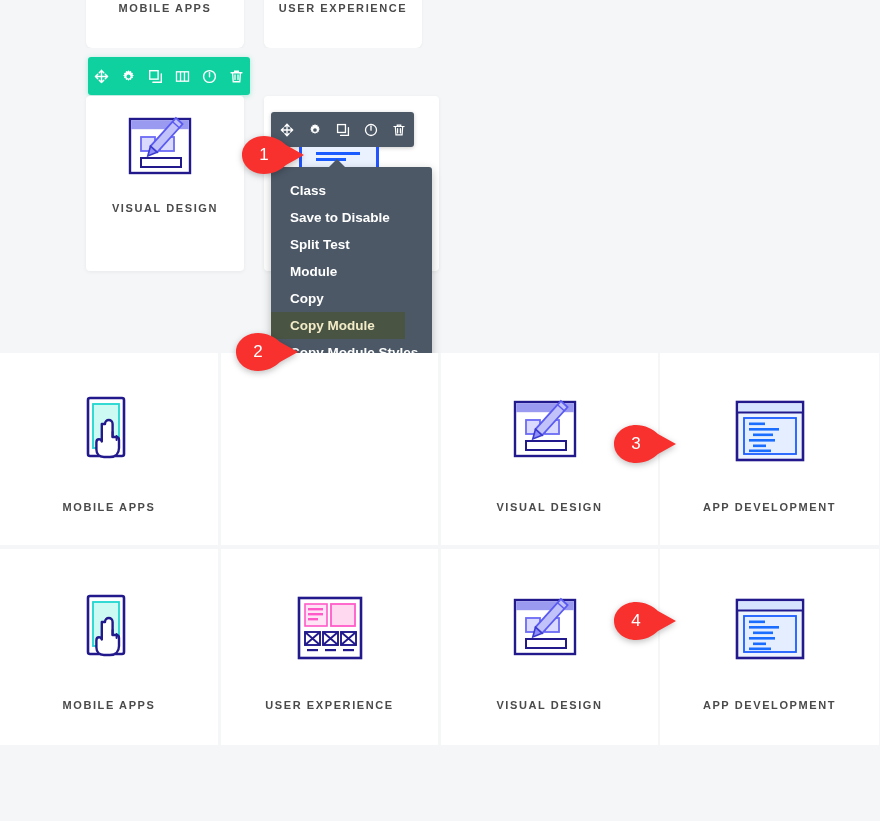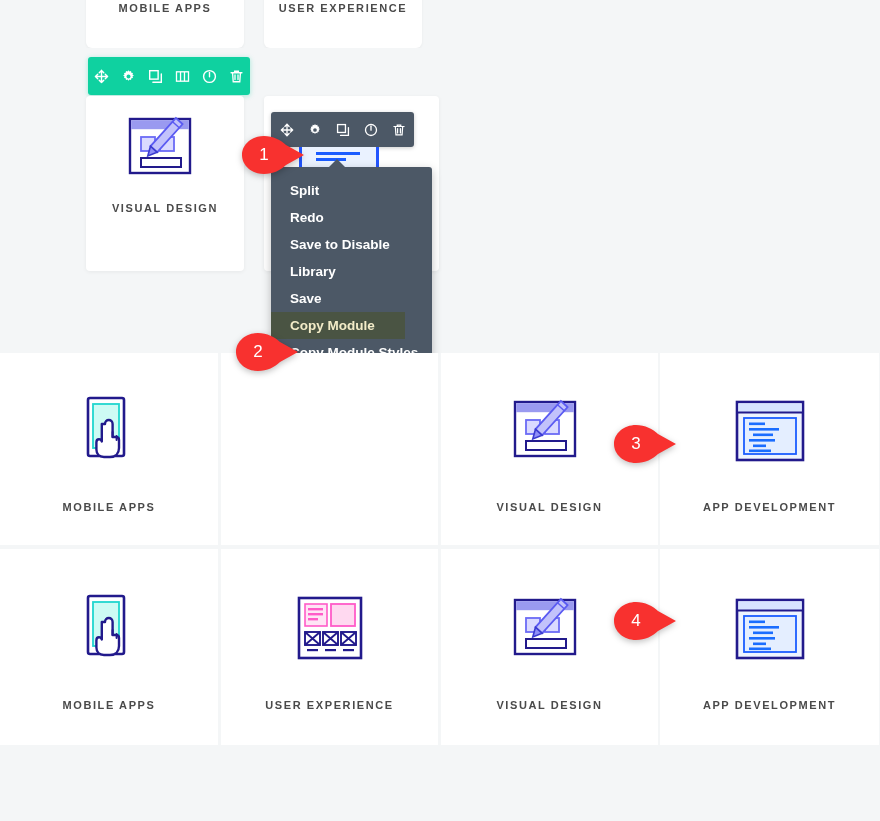--- a/index.html
+++ b/index.html
@@ -254,25 +254,25 @@
   <div id="selected-module">
     <svg width="74" height="22" viewBox="0 0 74 22" style="margin-left:0">
       <rect x="0" y="0" width="74" height="22" fill="#eaf2ff"></rect>
       <rect x="14" y="5" width="44" height="3" fill="#1a5cff"></rect>
       <rect x="14" y="11" width="30" height="3" fill="#1a5cff"></rect>
     </svg>
   </div>
 
   <div id="context-menu">
     <div class="caret"></div>
-    <div class="menu-item">Split</div>
-    <div class="menu-item">Redo</div>
+    <div class="menu-item">Class</div>
     <div class="menu-item">Save to Disable</div>
-    <div class="menu-item">Library</div>
-    <div class="menu-item">Save</div>
+    <div class="menu-item">Split Test</div>
+    <div class="menu-item">Module</div>
+    <div class="menu-item">Copy</div>
     <div class="menu-item highlight">Copy Module</div>
     <div class="menu-item">Copy Module Styles</div>
     <div class="menu-item">Paste CSS Class</div>
     <div class="menu-item">Reset Module Styles</div>
     <div class="menu-item">Paste Module</div>
     <div class="menu-item">View Modified Style</div>
     <div class="menu-item">Extend Blurb Styles</div>
   </div>
 
   <div class="grid-row" id="row-a">

